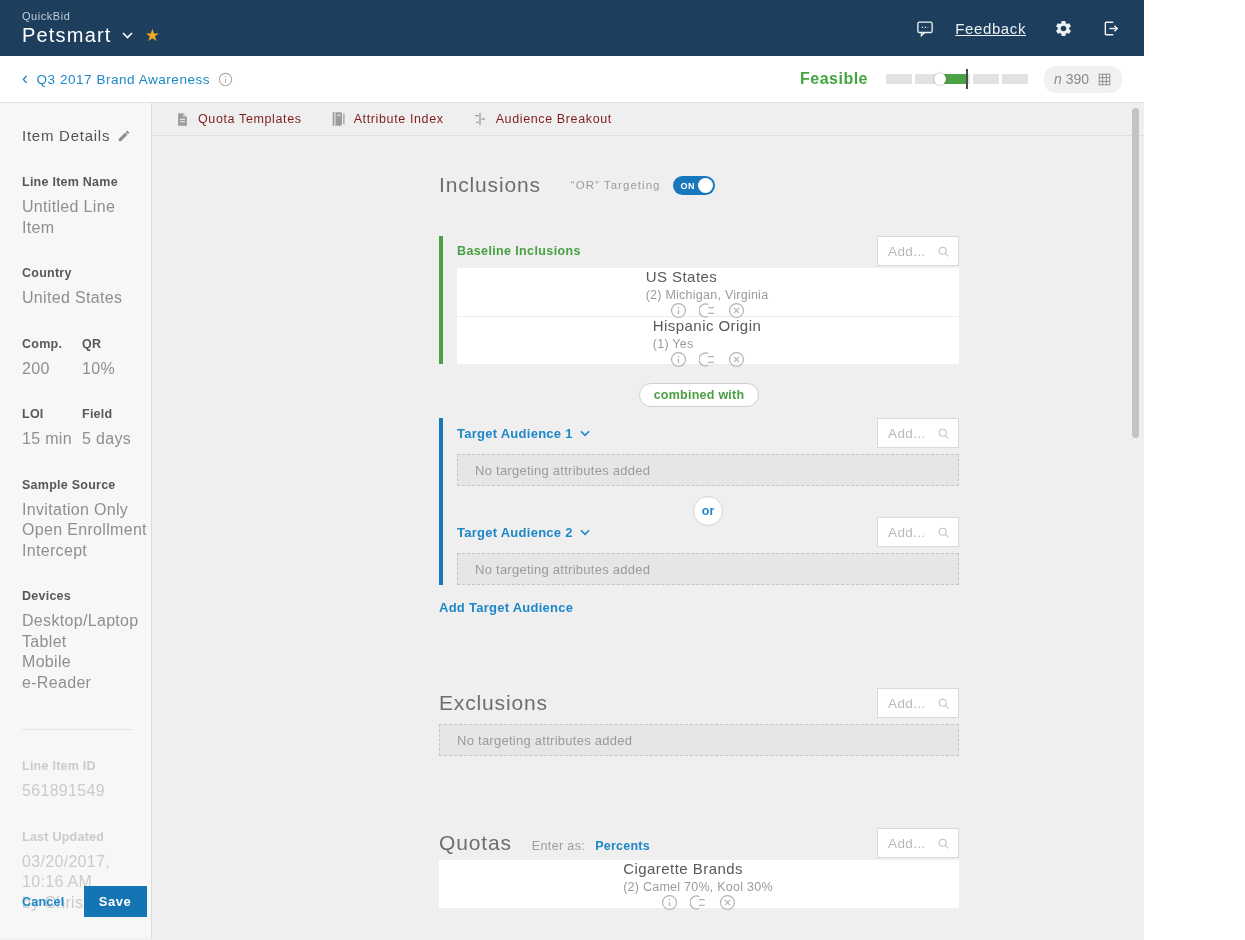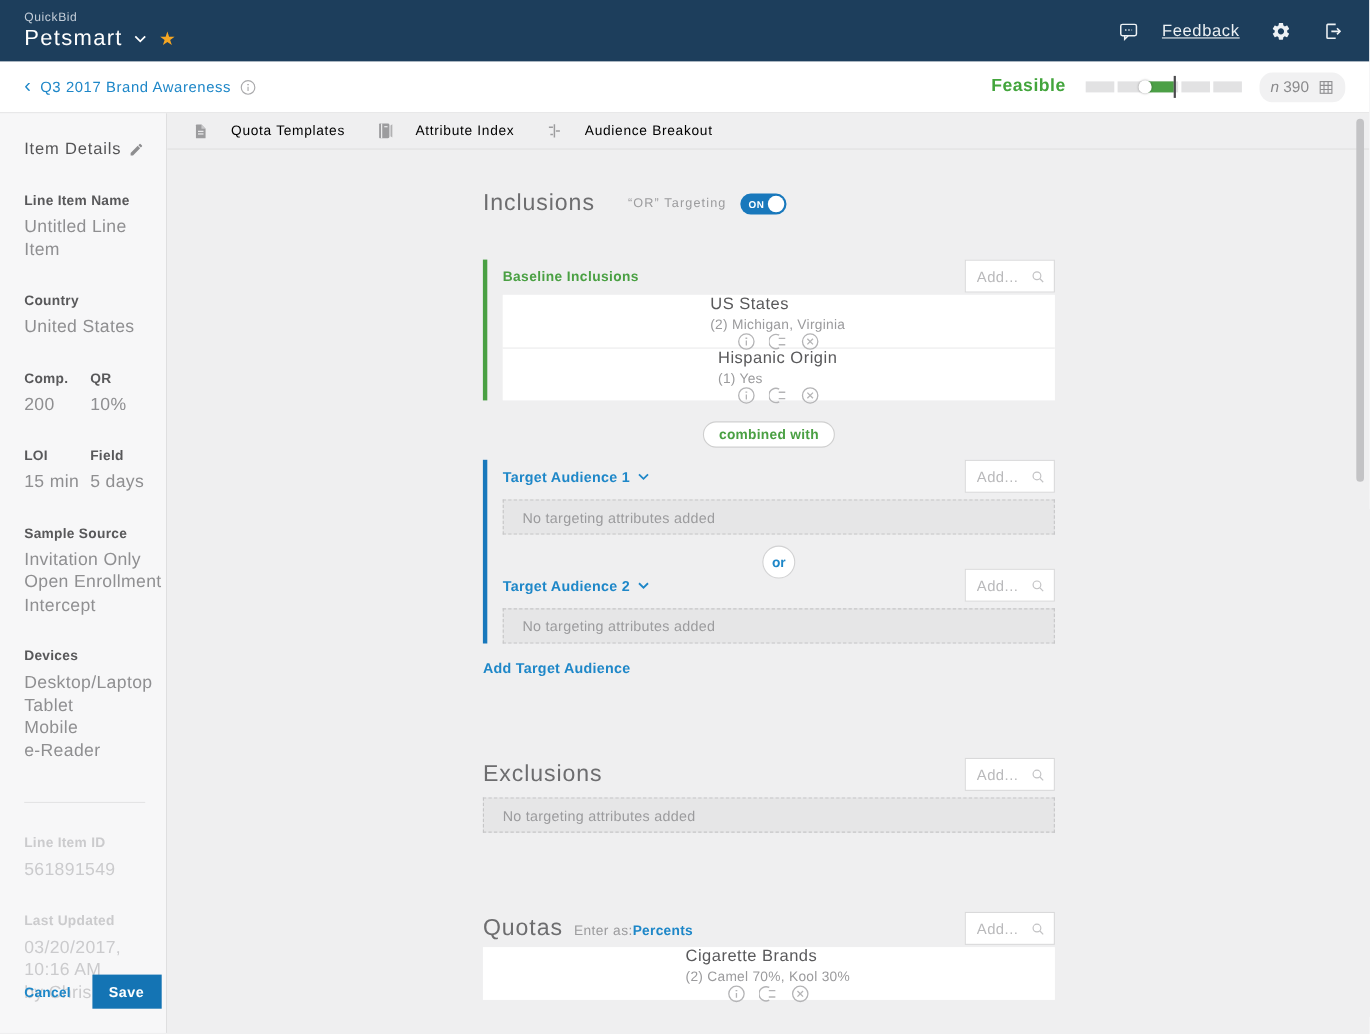--- a/index.html
+++ b/index.html
@@ -1,17 +1,17 @@
 <!DOCTYPE html>
 <html><head>
 <meta charset="utf-8">
 <style>
   * { margin:0; padding:0; box-sizing:border-box; }
   body { font-family:"Liberation Sans", sans-serif; }
-  .app { width:1245px; height:940px; position:relative; background:#efeff0; overflow:hidden; }
+  .app { width:1144px; height:940px; position:relative; background:#efeff0; overflow:hidden; }
 
   
   .topbar { height:56px; background:#1d3e5c; display:flex; justify-content:space-between; align-items:center; padding:0 24px 0 22px; }
   .brand { display:flex; flex-direction:column; justify-content:center; gap:2px; }
   .app-name { font-size:11px; color:#c3cdd8; letter-spacing:.05em; }
   .account-row { display:flex; align-items:center; gap:10px; }
   .account-name { font-size:20px; color:#ffffff; letter-spacing:.06em; font-weight:500; }
   .star { color:#f5a623; font-size:17px; line-height:1; margin-left:2px; }
   .topbar-right { display:flex; align-items:center; gap:28px; color:#edf1f4; }
   .feedback { display:flex; align-items:center; gap:20px; font-size:15px; letter-spacing:.04em; cursor:pointer;text-decoration:underline; }
@@ -45,21 +45,21 @@
   .sb-col1 { width:60px; }
   .sb-divider { width:110px; height:1px; background:#e4e4e5; margin:36px 0 29px 0; }
   .faded .sb-label, .faded .sb-value { color:#cbcbcd; }
   .actions { position:absolute; left:22px; bottom:22px; display:flex; align-items:center; gap:19px; }
   .cancel-link { color:#1e87c8; font-size:12.5px; font-weight:700; letter-spacing:.02em; cursor:pointer; }
   .save-btn { width:63px; height:31px; background:#1474b4; color:#fff; border:none; font-size:13px; font-weight:600; letter-spacing:.04em; font-family:inherit; cursor:pointer; }
 
   
   .content { flex:1; position:relative; background:#efeff0; overflow:hidden; }
   .toolbar { height:33px; border-bottom:1px solid #dfdfe0; display:flex; align-items:center; gap:28px; padding-left:23px; }
-  .tb-item { display:flex; align-items:center; gap:20px; color:#000000; font-size:12.5px; letter-spacing:.05em; cursor:pointer; }
+  .tb-item { display:flex; align-items:center; gap:8px; color:#7f1d1d; font-size:12.5px; letter-spacing:.05em; cursor:pointer; }
   .scroll-thumb { position:absolute; top:5px; right:5px; width:7px; height:330px; background:#c3c3c5; border-radius:4px; cursor:pointer; }
 
   .main-col { margin-left:287px; width:520px; padding-top:37px; }
   .big-title { font-size:21px; color:#6d6d6f; letter-spacing:.04em; font-weight:400; }
   .incl-head { display:flex; align-items:center; }
   .or-targeting { margin-left:30px; font-size:11.5px; color:#9b9b9d; letter-spacing:.09em; }
   .toggle { margin-left:12px; position:relative; width:42px; height:19px; border-radius:10px; background:#1878bc; cursor:pointer; }
   .toggle .on-label { position:absolute; left:8px; top:5px; color:#fff; font-size:9px; font-weight:700; letter-spacing:.06em; }
   .toggle .knob { position:absolute; right:2px; top:2px; width:15px; height:15px; border-radius:50%; background:#fff; }
 
@@ -85,21 +85,21 @@
   .combined-pill { margin-top:19px; height:24px; border:1px solid #cfcfcf; border-radius:13px; background:#fff; color:#4aa043; font-weight:700; font-size:12.5px; display:flex; align-items:center; padding:0 14px; letter-spacing:.02em; }
   .or-row { margin-top:10px; margin-bottom:-9px; display:flex; justify-content:center; position:relative; z-index:2; }
   .or-pill { width:30px; height:30px; border-radius:50%; border:1px solid #d2d2d3; background:#fff; color:#1e87c8; font-weight:700; font-size:12.5px; display:flex; align-items:center; justify-content:center; }
 
   .dashed-box { margin-top:6px; height:32px; background:#e6e6e7; border:1px dashed #c6c6c7; display:flex; align-items:center; padding-left:17px; color:#9b9b9d; font-size:13px; letter-spacing:.02em; }
 
   .add-ta-link { margin-top:15px; color:#1e87c8; font-weight:700; font-size:13px; letter-spacing:.02em; cursor:pointer; display:inline-block; }
 
   .section { margin-top:72px; }
   .section-row { display:flex; justify-content:space-between; align-items:center; height:30px; }
-  .quotas-left { display:flex; align-items:baseline; }
+  .quotas-left { display:flex; align-items:baseline; gap:10px; }
   .enter-as { font-size:12.5px; color:#9b9b9d; letter-spacing:.03em; }
   .percents { font-size:12.5px; color:#1e87c8; font-weight:700; letter-spacing:.02em; cursor:pointer; }
   .save-template-row { margin-top:15px; text-align:right; }
   .save-template { color:#1e87c8; font-weight:700; font-size:13px; letter-spacing:.02em; cursor:pointer; }
 </style>
 </head>
 <body>
 
 <div class="app">
 

